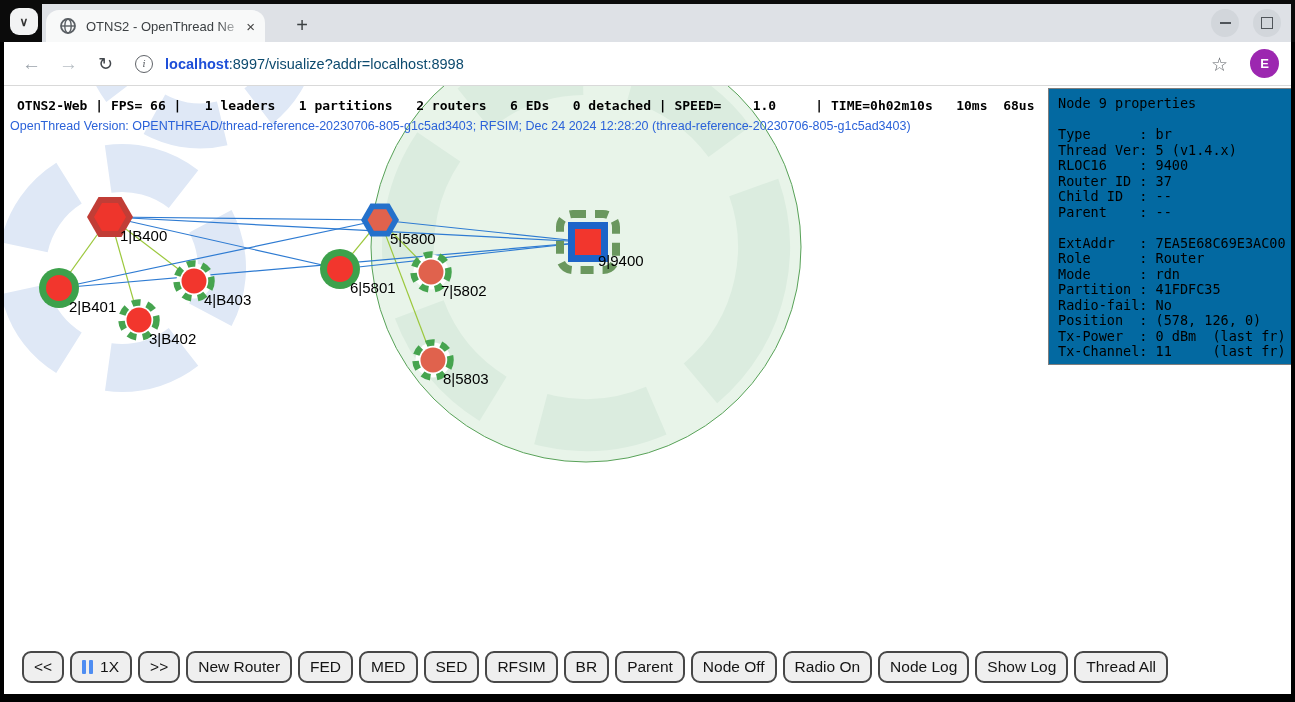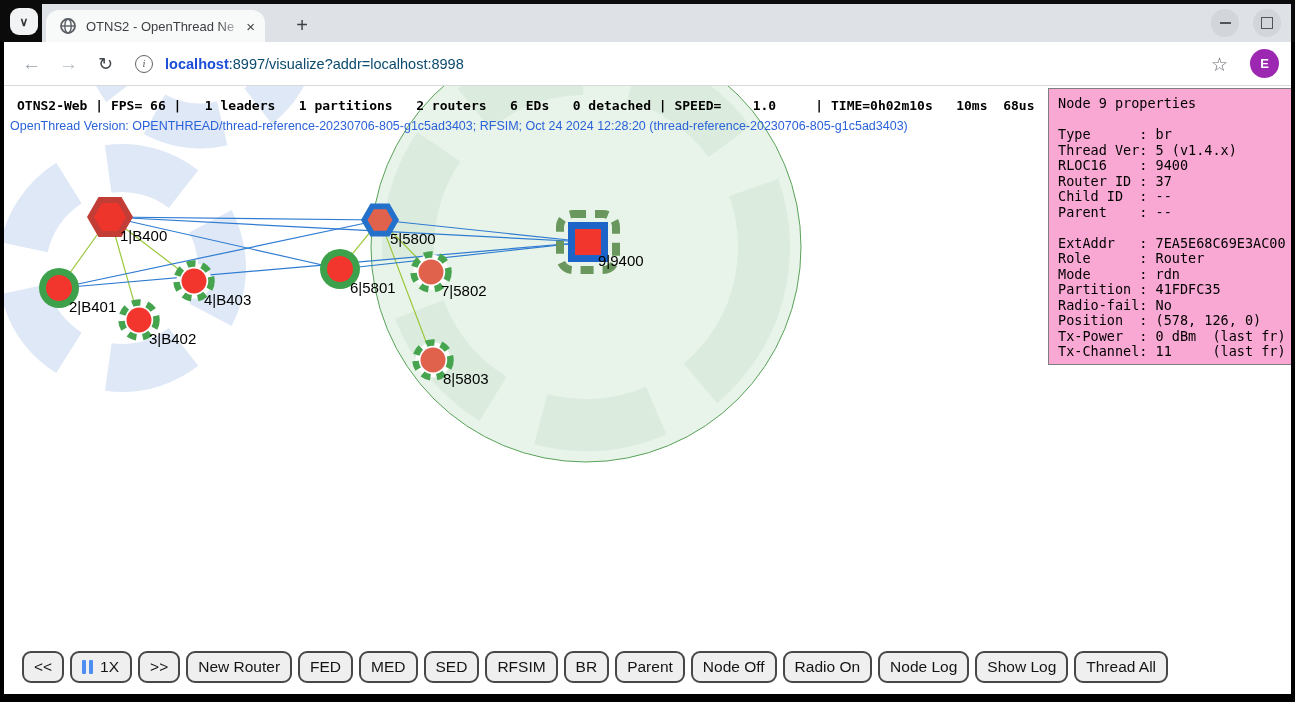--- a/index.html
+++ b/index.html
@@ -39,21 +39,21 @@
   .nav-spacer{flex:1;}
   .star-icon{font-size:19px;color:#5f6368;margin-right:22px;font-family:"DejaVu Sans",sans-serif;}
   .avatar{width:29px;height:29px;border-radius:50%;background:#9c27b0;color:#fff;font-size:13px;
        font-weight:bold;display:flex;align-items:center;justify-content:center;margin-right:12px;}
   
   .content{position:absolute;left:4px;right:4px;top:86px;bottom:8px;background:#fff;overflow:hidden;}
   .topo-svg{position:absolute;left:0;top:0;}
   .status1{position:absolute;left:6px;top:12px;font-family:"DejaVu Sans Mono",monospace;
        font-size:13px;font-weight:bold;color:#000;white-space:pre;margin-left:7px;}
   .status2{position:absolute;left:6px;top:33px;font-size:12.5px;color:#2b62d9;white-space:pre;}
-  .proppanel{position:absolute;left:1044px;top:2px;right:0;height:261px;background:#f9a8d4;
+  .proppanel{position:absolute;left:1044px;top:2px;right:0;height:261px;background:#0369a1;
        border:1px solid #7e7e7e;border-right:none;padding:7px 0 7px 9px;
        font-family:"DejaVu Sans Mono",monospace;font-size:13.5px;line-height:15.5px;
        color:#000;white-space:pre;}
   
   .btnbar{position:absolute;left:18px;top:565px;display:flex;gap:6px;align-items:center;}
   .btn{border:2px solid #474747;border-radius:9px;background:#efefef;color:#141414;
        font-size:15.5px;font-family:"Liberation Sans","DejaVu Sans",sans-serif;
        padding:5px 10px;white-space:nowrap;display:flex;align-items:center;}
   .btn-speed{min-width:62px;}
   .pausebar{display:inline-block;width:4px;height:14px;background:#4e8df2;border-radius:1px;margin-right:3px;}
@@ -140,21 +140,21 @@
       <circle cx="429" cy="274" r="17.5" fill="#fff" stroke="#46a44f" stroke-width="6.5" stroke-dasharray="8.5 6.5"></circle>
       <circle cx="429" cy="274" r="12.5" fill="#e0624d"></circle>
       <text x="439" y="298" fill="#000000" font-size="15" font-family="&quot;Liberation Sans&quot;,sans-serif">8|5803</text>
       <rect x="556" y="128" width="56" height="56" rx="13" fill="none" stroke="#6a975e" stroke-width="8" stroke-dasharray="13 9"></rect>
       <rect x="564" y="136" width="40" height="40" fill="#1d64c8"></rect>
       <rect x="571" y="143" width="26" height="26" fill="#f2362d"></rect>
       <text x="594" y="180" fill="#000000" font-size="15" font-family="&quot;Liberation Sans&quot;,sans-serif">9|9400</text>
     </svg>
 
   <div class="status1">OTNS2-Web | FPS= 66 |   1 leaders   1 partitions   2 routers   6 EDs   0 detached | SPEED=    1.0     | TIME=0h02m10s   10ms  68us</div>
-  <div class="status2">OpenThread Version: OPENTHREAD/thread-reference-20230706-805-g1c5ad3403; RFSIM; Oct 24 2024 12:28:20 (thread-reference-20230706-805-g1c5ad3403)</div>
+  <div class="status2">OpenThread Version: OPENTHREAD/thread-reference-20230706-805-g1c5ad3403; RFSIM; Dec 24 2024 12:28:20 (thread-reference-20230706-805-g1c5ad3403)</div>
 
   <div class="proppanel">Node 9 properties
 
 Type      : br
 Thread Ver: 5 (v1.4.x)
 RLOC16    : 9400
 Router ID : 37
 Child ID  : --
 Parent    : --
 

